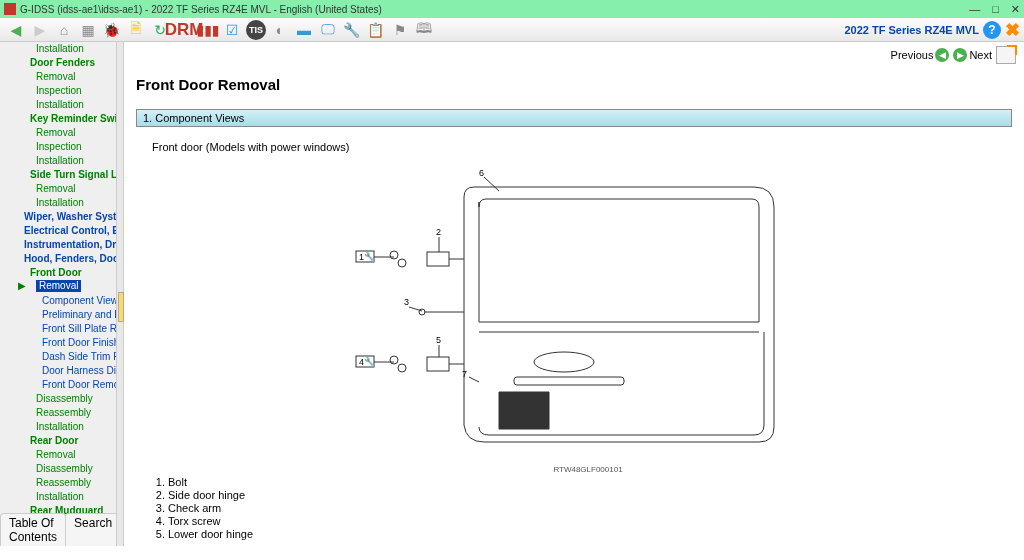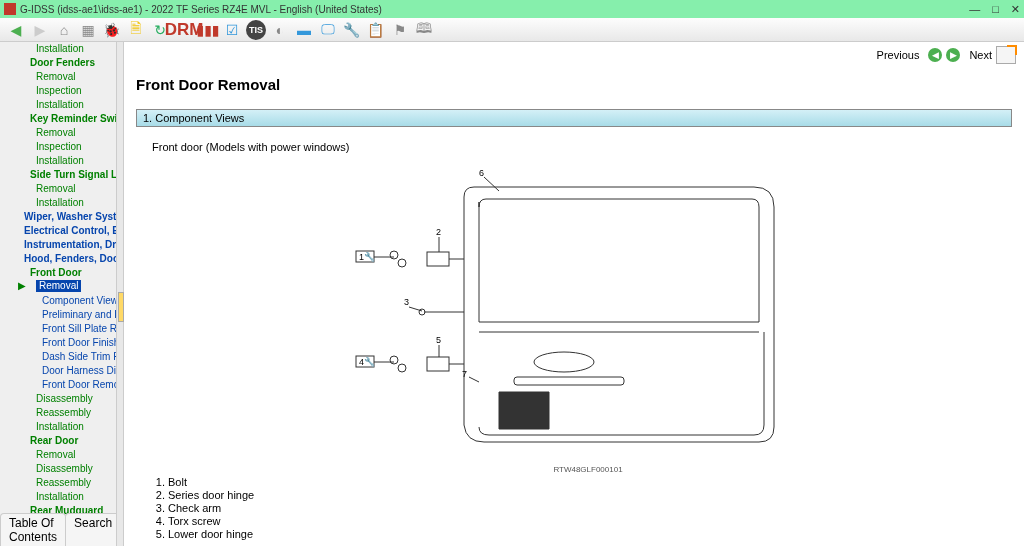--- a/index.html
+++ b/index.html
@@ -34,21 +34,21 @@
   .sidebar-tabs { position: absolute; bottom: 0; left: 0; display: flex; font-size: 12px; }
   .sidebar-tab { padding: 2px 8px; background: #f5f5f5; border: 1px solid #ccc; border-bottom: none; border-radius: 4px 4px 0 0; margin-right: -1px; cursor: pointer; }
 
   
   .splitter { position: absolute; top: 42px; left: 116px; width: 8px; height: 504px; background: #e8e8e8; border-left: 1px solid #ccc; border-right: 1px solid #ccc; }
   .splitter-handle { position: absolute; top: 250px; left: 1px; width: 6px; height: 30px; background: #ffd966; border: 1px solid #aaa; }
 
   
   .main { position: absolute; top: 42px; left: 124px; right: 0; bottom: 0; background: #fff; overflow-y: auto; }
   .nav-bar { display: flex; justify-content: flex-end; align-items: center; padding: 4px 8px; gap: 4px; font-size: 11px; }
-  .nav-btn { display: flex; align-items: center; gap: 9px; cursor: pointer; }
+  .nav-btn { display: flex; align-items: center; gap: 2px; cursor: pointer; }
   .nav-circle { width: 14px; height: 14px; background: #4caf50; border-radius: 50%; color: #fff; display: flex; align-items: center; justify-content: center; font-size: 9px; }
   .nav-box { width: 20px; height: 18px; border: 1px solid #aaa; background: #f5f5f5; position: relative; }
   .nav-box::after { content: ""; position: absolute; top: -2px; right: -2px; width: 8px; height: 8px; border-top: 2px solid #ff8c00; border-right: 2px solid #ff8c00; }
 
   .page-title { font-size: 15px; font-weight: bold; padding: 8px 12px; }
   .section-header { margin: 8px 12px; padding: 2px 6px; background: linear-gradient(#d4f0f7, #a8dce8); border: 1px solid #888; font-size: 11px; }
   .sub-caption { padding: 6px 28px; font-size: 11px; }
 
   .diagram { margin: 8px auto; display: block; width: 520px; height: 290px; }
   .diagram-caption { text-align: center; font-size: 8px; color: #555; margin-top: 2px; margin-left: 28px; }
@@ -82,20 +82,25 @@
   <span class="toolbar-icon" style="color:#c0392b">▮▮▮</span>
   <span class="toolbar-icon" style="color:#3498db">☑</span>
   <span class="toolbar-icon" style="background:#444;color:#fff;border-radius:50%;font-size:9px;font-weight:bold;padding:2px">TIS</span>
   <span class="toolbar-icon" style="color:#888">◐</span>
   <span class="toolbar-icon" style="color:#3498db">▬</span>
   <span class="toolbar-icon" style="color:#3498db">🖵</span>
   <span class="toolbar-icon" style="color:#888">🔧</span>
   <span class="toolbar-icon" style="color:#888">📋</span>
   <span class="toolbar-icon" style="color:#888">⚑</span>
   <span class="toolbar-icon" style="color:#888">🕮</span>
+  <div class="toolbar-right">
+    <span>2022 TF Series RZ4E MVL</span>
+    <span class="help-icon">?</span>
+    <span class="close-x">✖</span>
+  </div>
 </div>
 
 <div class="sidebar">
   <div class="sidebar-content" id="tree">
       <div class="tree-item green l3">Installation</div>
       <div class="tree-item green l2 bold">Door Fenders</div>
       <div class="tree-item green l3">Removal</div>
       <div class="tree-item green l3">Inspection</div>
       <div class="tree-item green l3">Installation</div>
       <div class="tree-item green l2 bold">Key Reminder Switch</div>
@@ -203,19 +208,19 @@
       <text x="45" y="198">4🔧</text>
       <text x="122" y="176">5</text>
       <text x="165" y="9">6</text>
       <text x="148" y="210">7</text>
     </g>
   </svg>
   <div class="diagram-caption">RTW48GLF000101</div>
 
   <ol class="parts-list" id="parts-list">
       <li>Bolt</li>
-      <li>Series door hinge</li>
+      <li>Side door hinge</li>
       <li>Check arm</li>
       <li>Torx screw</li>
       <li>Lower door hinge</li>
     </ol>
 
 </div>
 
 </body></html>

